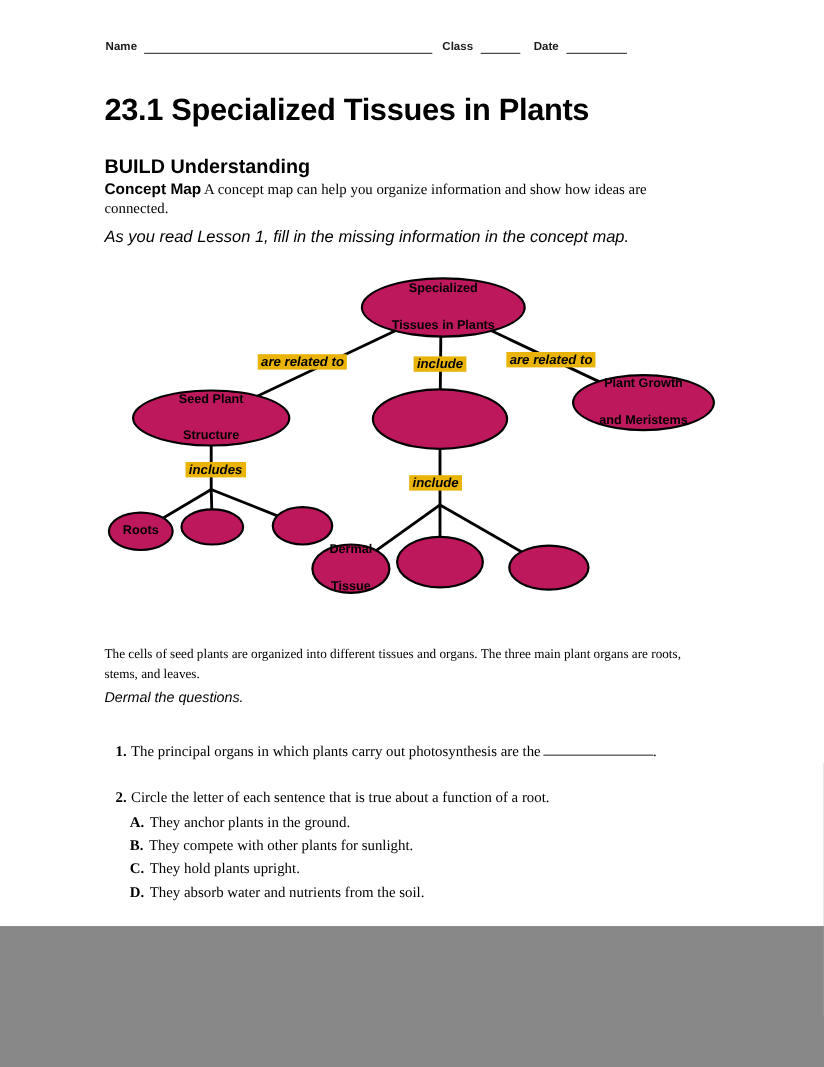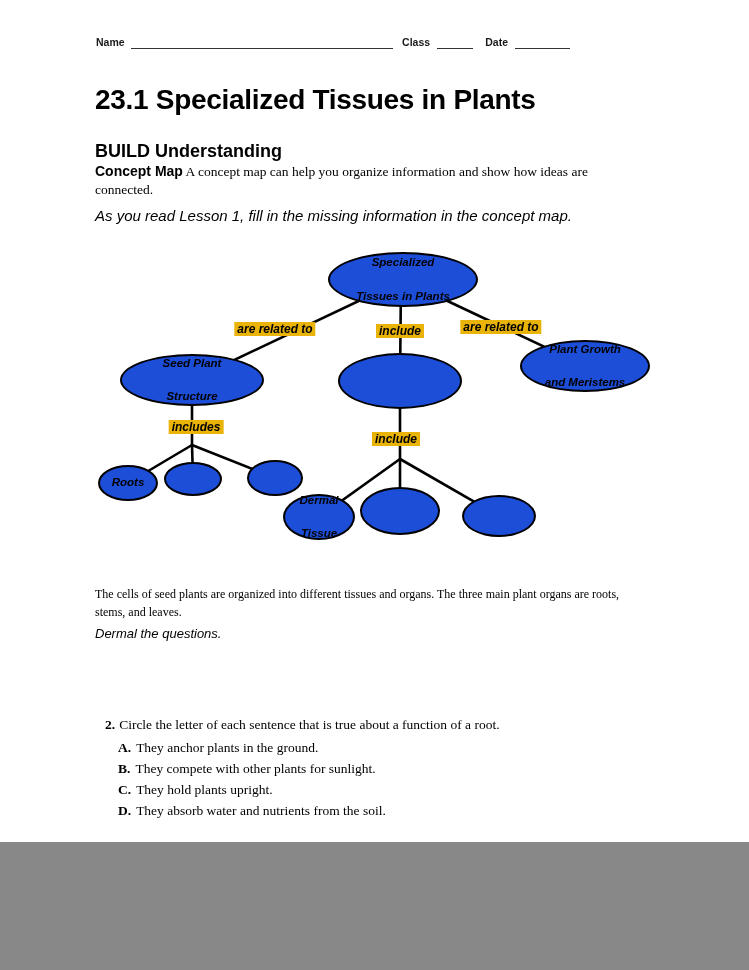--- a/index.html
+++ b/index.html
@@ -68,23 +68,23 @@
     position:absolute; left:118px; width:520px;
     font-family:"Liberation Serif", serif; font-size:13.5px;
   }
   .opt .ltr { font-weight:bold; margin-right:5px; }
   .optA { top:740px; } .optB { top:761px; } .optC { top:782px; } .optD { top:803px; }
   
   .diagram { position:absolute; left:95px; top:248px; width:565px; height:300px; }
   .diagram svg { position:absolute; left:0; top:0; z-index:0; }
   .node {
     position:absolute; z-index:2;
-    background:#1d4ed8; border:2.6px solid #000; border-radius:50%;
+    background:#be185d; border:2.6px solid #000; border-radius:50%;
     display:flex; flex-direction:column; align-items:center; justify-content:center;
-    font-weight:bold; font-style:italic; font-size:11.5px; line-height:13.5px;
+    font-weight:bold; font-size:11.5px; line-height:13.5px;
     text-align:center;
     gap:20px;
   }
   .n-top   { left:233px; top:4px;   width:150px; height:55px; }
   .n-seed  { left:25px;  top:106px; width:144px; height:52px; }
   .n-mid   { left:243px; top:105px; width:124px; height:56px; }
   .n-pg    { left:425px; top:92px;  width:130px; height:52px; }
   .n-roots { left:3px;   top:217px; width:60px;  height:36px; }
   .n-s1    { left:69px;  top:214px; width:58px;  height:34px; }
   .n-s2    { left:152px; top:212px; width:56px;  height:36px; }
@@ -170,20 +170,23 @@
       <span>Dermal</span>
       <span>Tissue</span>
     </div>
     <div class="node n-b1"></div>
     <div class="node n-b2"></div>
   </div>
 
   <p class="sect-p">The cells of seed plants are organized into different tissues and organs. The three main plant organs are roots, stems, and leaves.</p>
   <p class="answer-i">Dermal the questions.</p>
 
+  <div class="q q1">
+    <span class="num">1.</span><span>The principal organs in which plants carry out photosynthesis are the</span><span class="blank"></span><span>.</span>
+  </div>
 
   <div class="q q2">
     <span class="num">2.</span><span>Circle the letter of each sentence that is true about a function of a root.</span>
   </div>
 
   <div class="opt optA">
     <span class="ltr">A.</span><span>They anchor plants in the ground.</span>
   </div>
   <div class="opt optB">
     <span class="ltr">B.</span><span>They compete with other plants for sunlight.</span>

